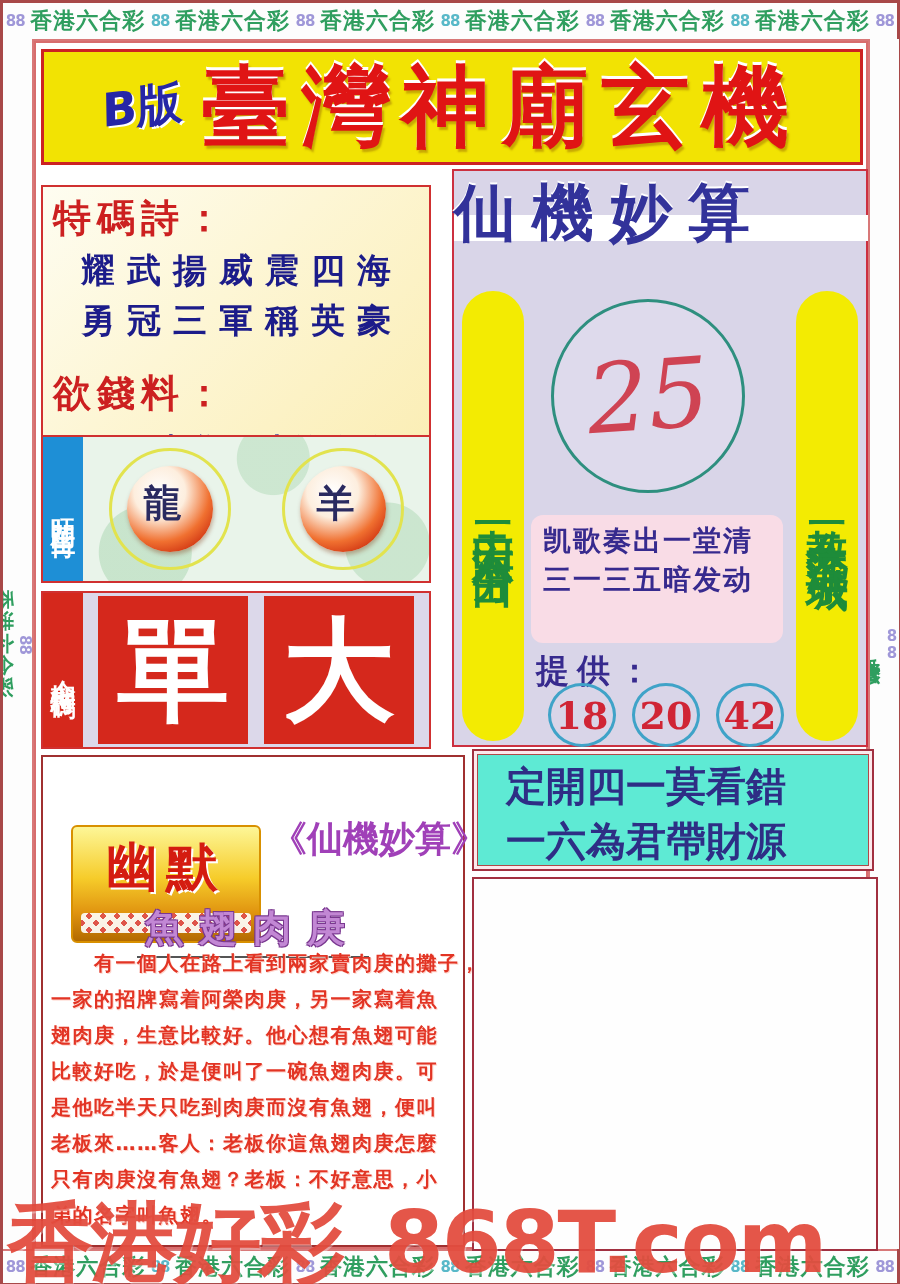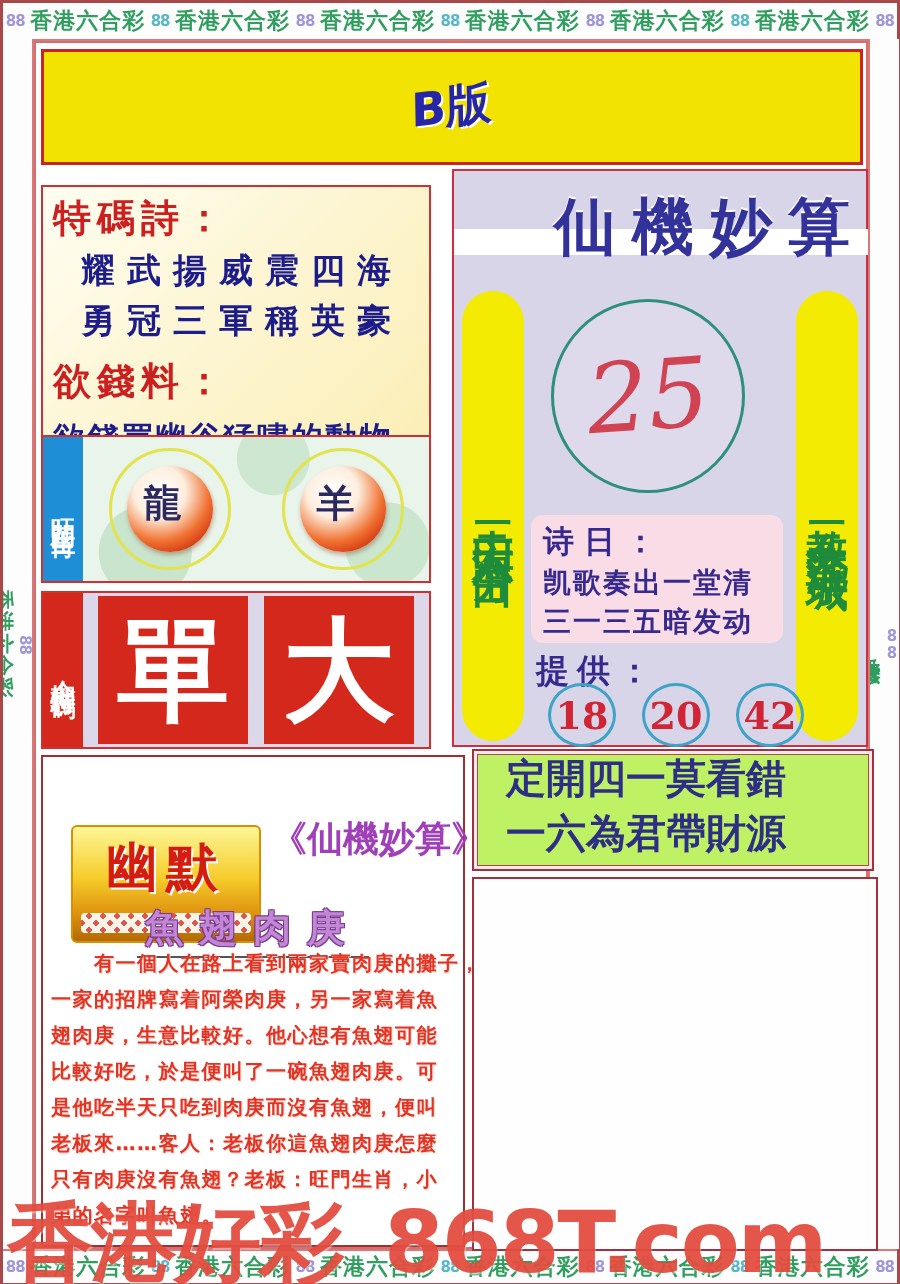--- a/index.html
+++ b/index.html
@@ -86,47 +86,47 @@
   .story-title span{display:inline-block;color:#c287d4;font-size:38px;font-weight:bold;letter-spacing:16px;
                     text-shadow:1px 1px 0 #7a3890,-1px -1px 0 #7a3890,1px -1px 0 #7a3890,-1px 1px 0 #7a3890;
                     border-bottom:2px solid #555;padding:0 8px 2px 8px;}
   .story-lines{position:absolute;left:8px;top:188px;width:406px;}
   .story-line{color:#e23424;font-size:20px;font-weight:bold;letter-spacing:1.5px;line-height:36px;white-space:nowrap;
               text-shadow:1px 1px 0 rgba(255,210,200,.9);}
 
   
   .oracle-panel{position:absolute;left:418px;top:128px;width:416px;height:578px;border:2px solid #cc3040;
                 background:#d9d5e8;box-sizing:border-box;}
-  .oracle-title{position:relative;margin-top:14px;text-align:right;}
+  .oracle-title{position:relative;text-align:left;}
   .oracle-title .band{position:absolute;left:0;right:-2px;top:44px;height:26px;background:#fff;}
   .oracle-title .txt{position:relative;color:#32329a;font-size:62px;font-weight:bold;letter-spacing:16px;
                      font-family:"DejaVu Serif","Liberation Serif",serif;text-shadow:0 -2px 0 #fff;}
   .pill{position:absolute;top:120px;width:62px;height:450px;background:#f3eb02;border-radius:31px;
         display:flex;align-items:center;justify-content:center;writing-mode:vertical-rl;text-orientation:upright;
         color:#1e8c3a;font-size:42px;font-weight:bold;letter-spacing:8px;
         font-family:"DejaVu Serif","Liberation Serif",serif;}
   .pill-left{left:8px;}
   .pill-right{right:8px;}
   .oracle-circle{position:absolute;left:97px;top:128px;width:188px;height:188px;border:3px solid #2e8f7f;border-radius:50%;
                  display:flex;align-items:center;justify-content:center;background:#dedaec;}
   .oracle-circle span{color:#cf4353;font-size:96px;font-style:italic;font-weight:normal;
                       font-family:"DejaVu Serif","Liberation Serif",serif;transform:rotate(-4deg);}
   .oracle-poem{position:absolute;left:77px;top:344px;width:252px;height:128px;background:#f9dce6;border-radius:12px;
                padding:6px 12px;box-sizing:border-box;}
   .oracle-poem .lbl{color:#372a8e;font-size:31px;font-weight:bold;letter-spacing:10px;}
   .oracle-poem .ln{color:#372a8e;font-size:28px;font-weight:bold;letter-spacing:2px;line-height:39px;white-space:nowrap;}
   .provide{position:absolute;left:82px;top:478px;color:#372a8e;font-size:33px;font-weight:bold;letter-spacing:8px;}
-  .lucky-row{position:absolute;left:94px;top:512px;display:flex;gap:26px;}
+  .lucky-row{position:absolute;left:94px;top:512px;display:flex;gap:16px;}
   .lucky{width:62px;height:58px;border:3px solid #3fa3c8;border-radius:50%;display:flex;align-items:center;justify-content:center;}
   .lucky span{color:#d02535;font-size:38px;font-weight:bold;font-family:"DejaVu Serif","Liberation Serif",serif;}
 
   
-  .calli-panel{position:absolute;left:438px;top:708px;width:402px;height:122px;border:2px solid #a23040;background:#bef264;
+  .calli-panel{position:absolute;left:438px;top:708px;width:402px;height:122px;border:2px solid #a23040;background:#5eead4;
                box-shadow:inset 0 0 0 3px #fce9ec,inset 0 0 0 4px #b04848;
-               display:flex;flex-direction:column;justify-content:flex-start;box-sizing:border-box;}
+               display:flex;flex-direction:column;justify-content:flex-end;box-sizing:border-box;}
   .calli-line{display:flex;justify-content:space-between;padding:0 32px;color:#2e2e85;font-size:40px;font-weight:bold;
               font-family:"DejaVu Serif","Liberation Serif",serif;}
   .notes-panel{position:absolute;left:438px;top:836px;width:402px;height:370px;border:2px solid #a23040;background:#fefefe;}
 
   
   .watermark{position:absolute;left:4px;top:1182px;z-index:50;color:rgba(226,72,58,.92);font-size:86px;font-weight:bold;
              letter-spacing:-2px;white-space:nowrap;text-shadow:1px 2px 0 rgba(255,255,255,.35);}
 </style>
 </head>
 <body>
@@ -171,27 +171,28 @@
   <div class="strip strip-right">
     <span class="dots">88</span>
     <span class="word">香港六合彩</span>
 
   </div>
 
   <div class="main">
 
     <div class="header">
       <span class="edition">B版</span>
+      <span class="main-title">臺灣神廟玄機</span>
     </div>
 
     <div class="poem-panel">
       <div class="red-label">特碼詩：</div>
       <div class="poem-line">耀武揚威震四海</div>
       <div class="poem-line">勇冠三軍稱英豪</div>
-      <div class="red-label" style="margin-top:12px;">欲錢料：</div>
+      <div class="red-label" style="margin-top:24px;">欲錢料：</div>
       <div class="hint-line">欲錢買幽谷猛嘯的動物</div>
     </div>
 
     <div class="zodiac-panel">
       <div class="v-label zodiac-label">旺門生肖</div>
       <div class="zodiac-body">
         <div class="ball-ring">
           <div class="ball">
             <span>龍</span>
           </div>
@@ -225,37 +226,36 @@
       <div class="story-title">
         <span>魚翅肉庚</span>
       </div>
       <div class="story-lines">
         <div class="story-line">　　有一個人在路上看到兩家賣肉庚的攤子，</div>
         <div class="story-line">一家的招牌寫着阿榮肉庚，另一家寫着魚</div>
         <div class="story-line">翅肉庚，生意比較好。他心想有魚翅可能</div>
         <div class="story-line">比較好吃，於是便叫了一碗魚翅肉庚。可</div>
         <div class="story-line">是他吃半天只吃到肉庚而沒有魚翅，便叫</div>
         <div class="story-line">老板來……客人：老板你這魚翅肉庚怎麼</div>
-        <div class="story-line">只有肉庚沒有魚翅？老板：旺門生肖，小</div>
+        <div class="story-line">只有肉庚沒有魚翅？老板：不好意思，小</div>
         <div class="story-line">弟的名字叫魚翅。</div>
       </div>
     </div>
 
     <div class="oracle-panel">
       <div class="oracle-title">
         <span class="band"></span>
         <span class="txt">仙機妙算</span>
       </div>
       <div class="pill pill-left">三山六海一分田</div>
       <div class="pill pill-right">三教九流汇京城</div>
       <div class="oracle-circle">
         <span>25</span>
       </div>
       <div class="oracle-poem">
-        <div class="lbl">诗日：</div>
         <div class="ln">凯歌奏出一堂清</div>
         <div class="ln">三一三五暗发动</div>
       </div>
       <div class="provide">提供：</div>
       <div class="lucky-row">
         <div class="lucky">
           <span>18</span>
         </div>
         <div class="lucky">
           <span>20</span>

